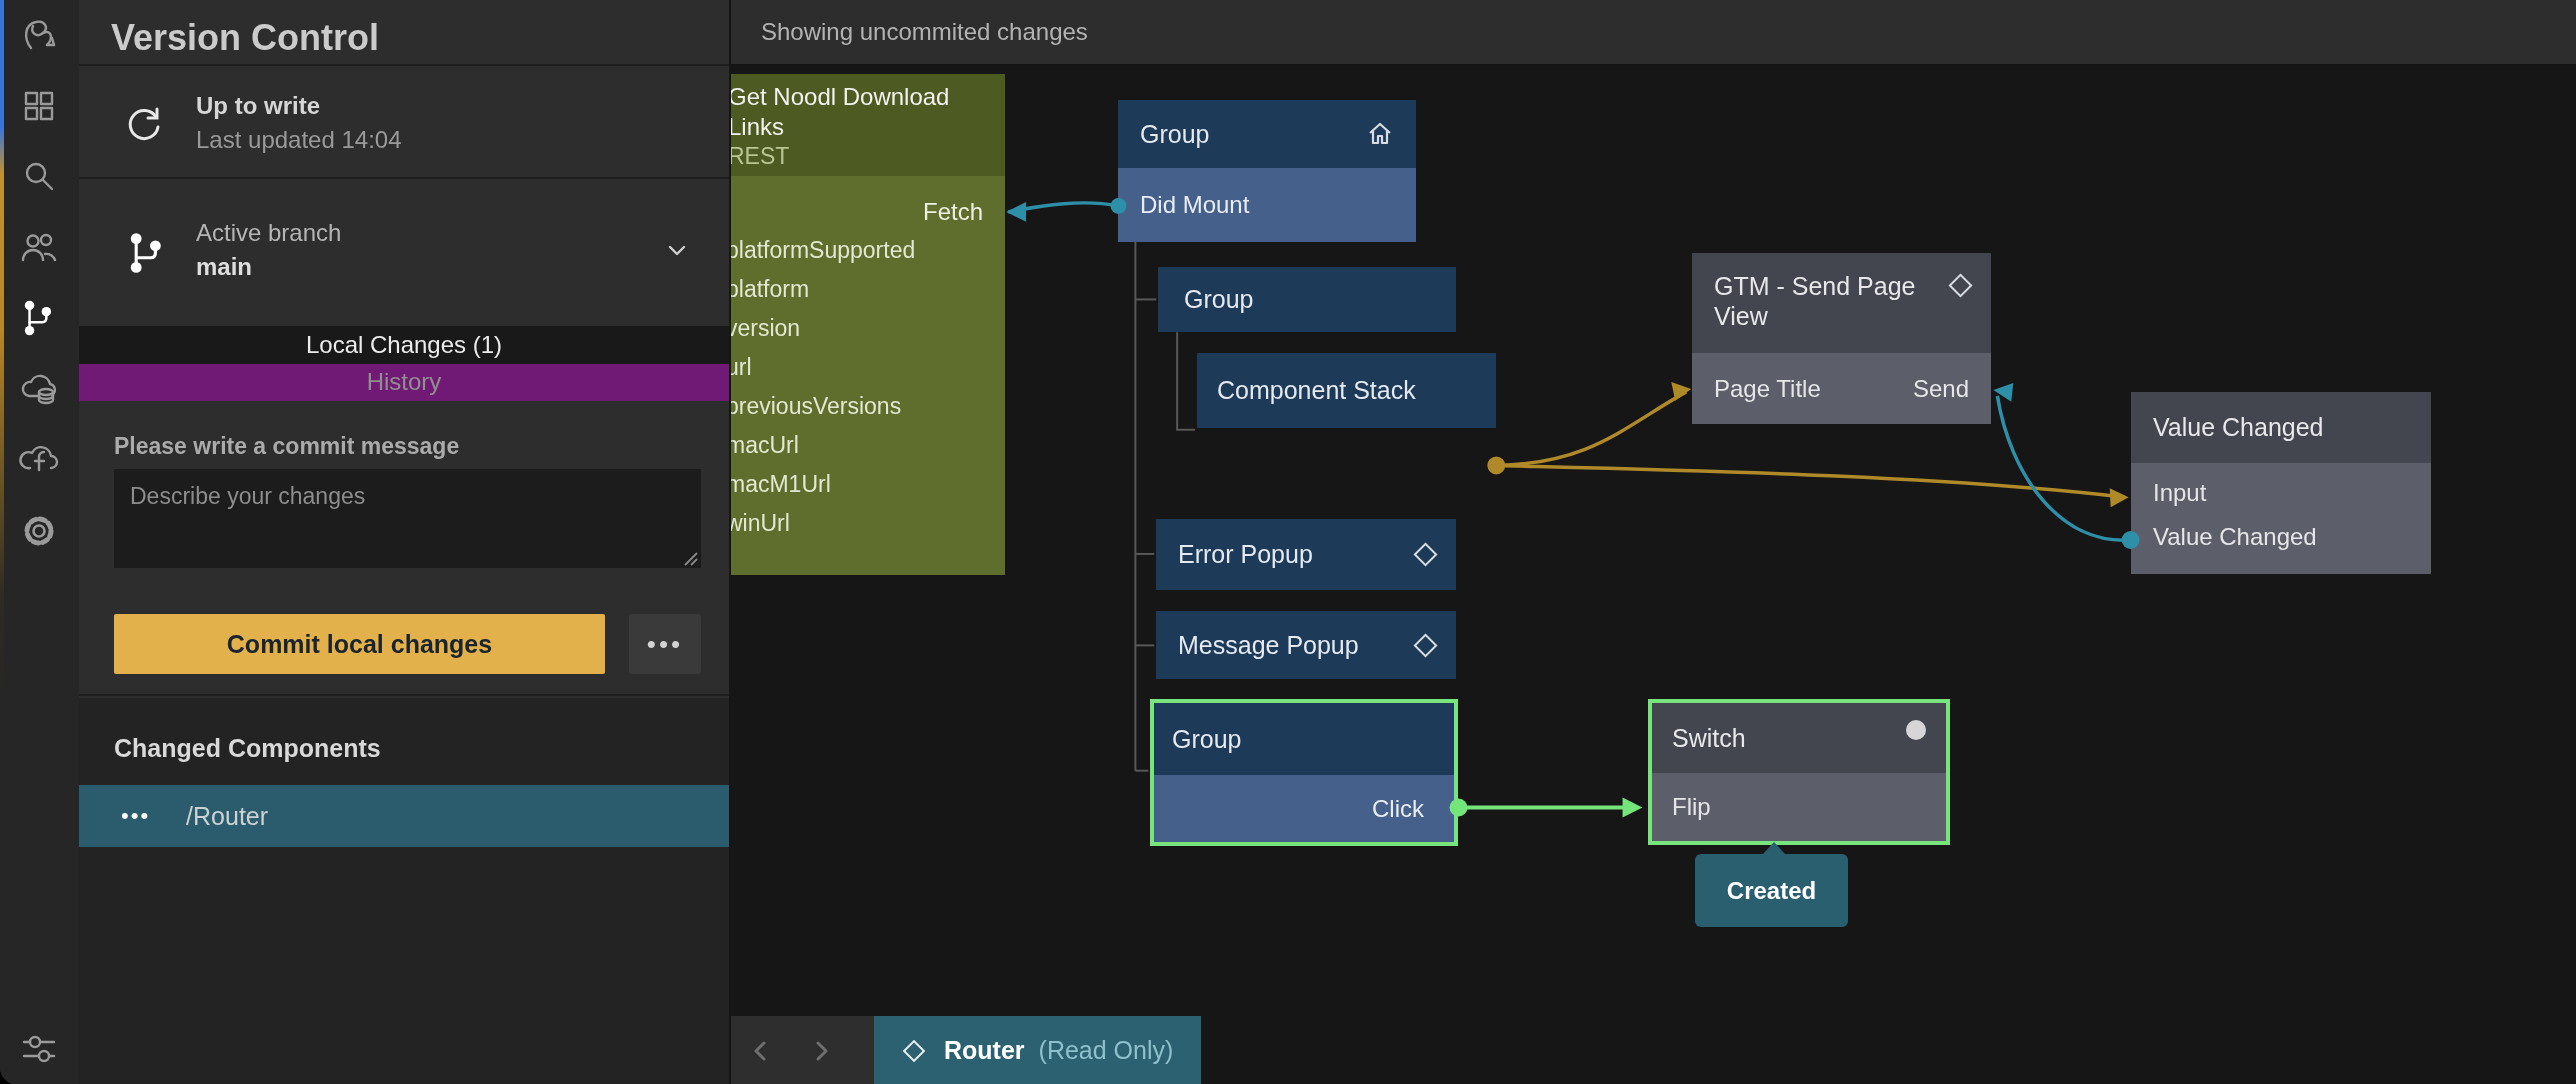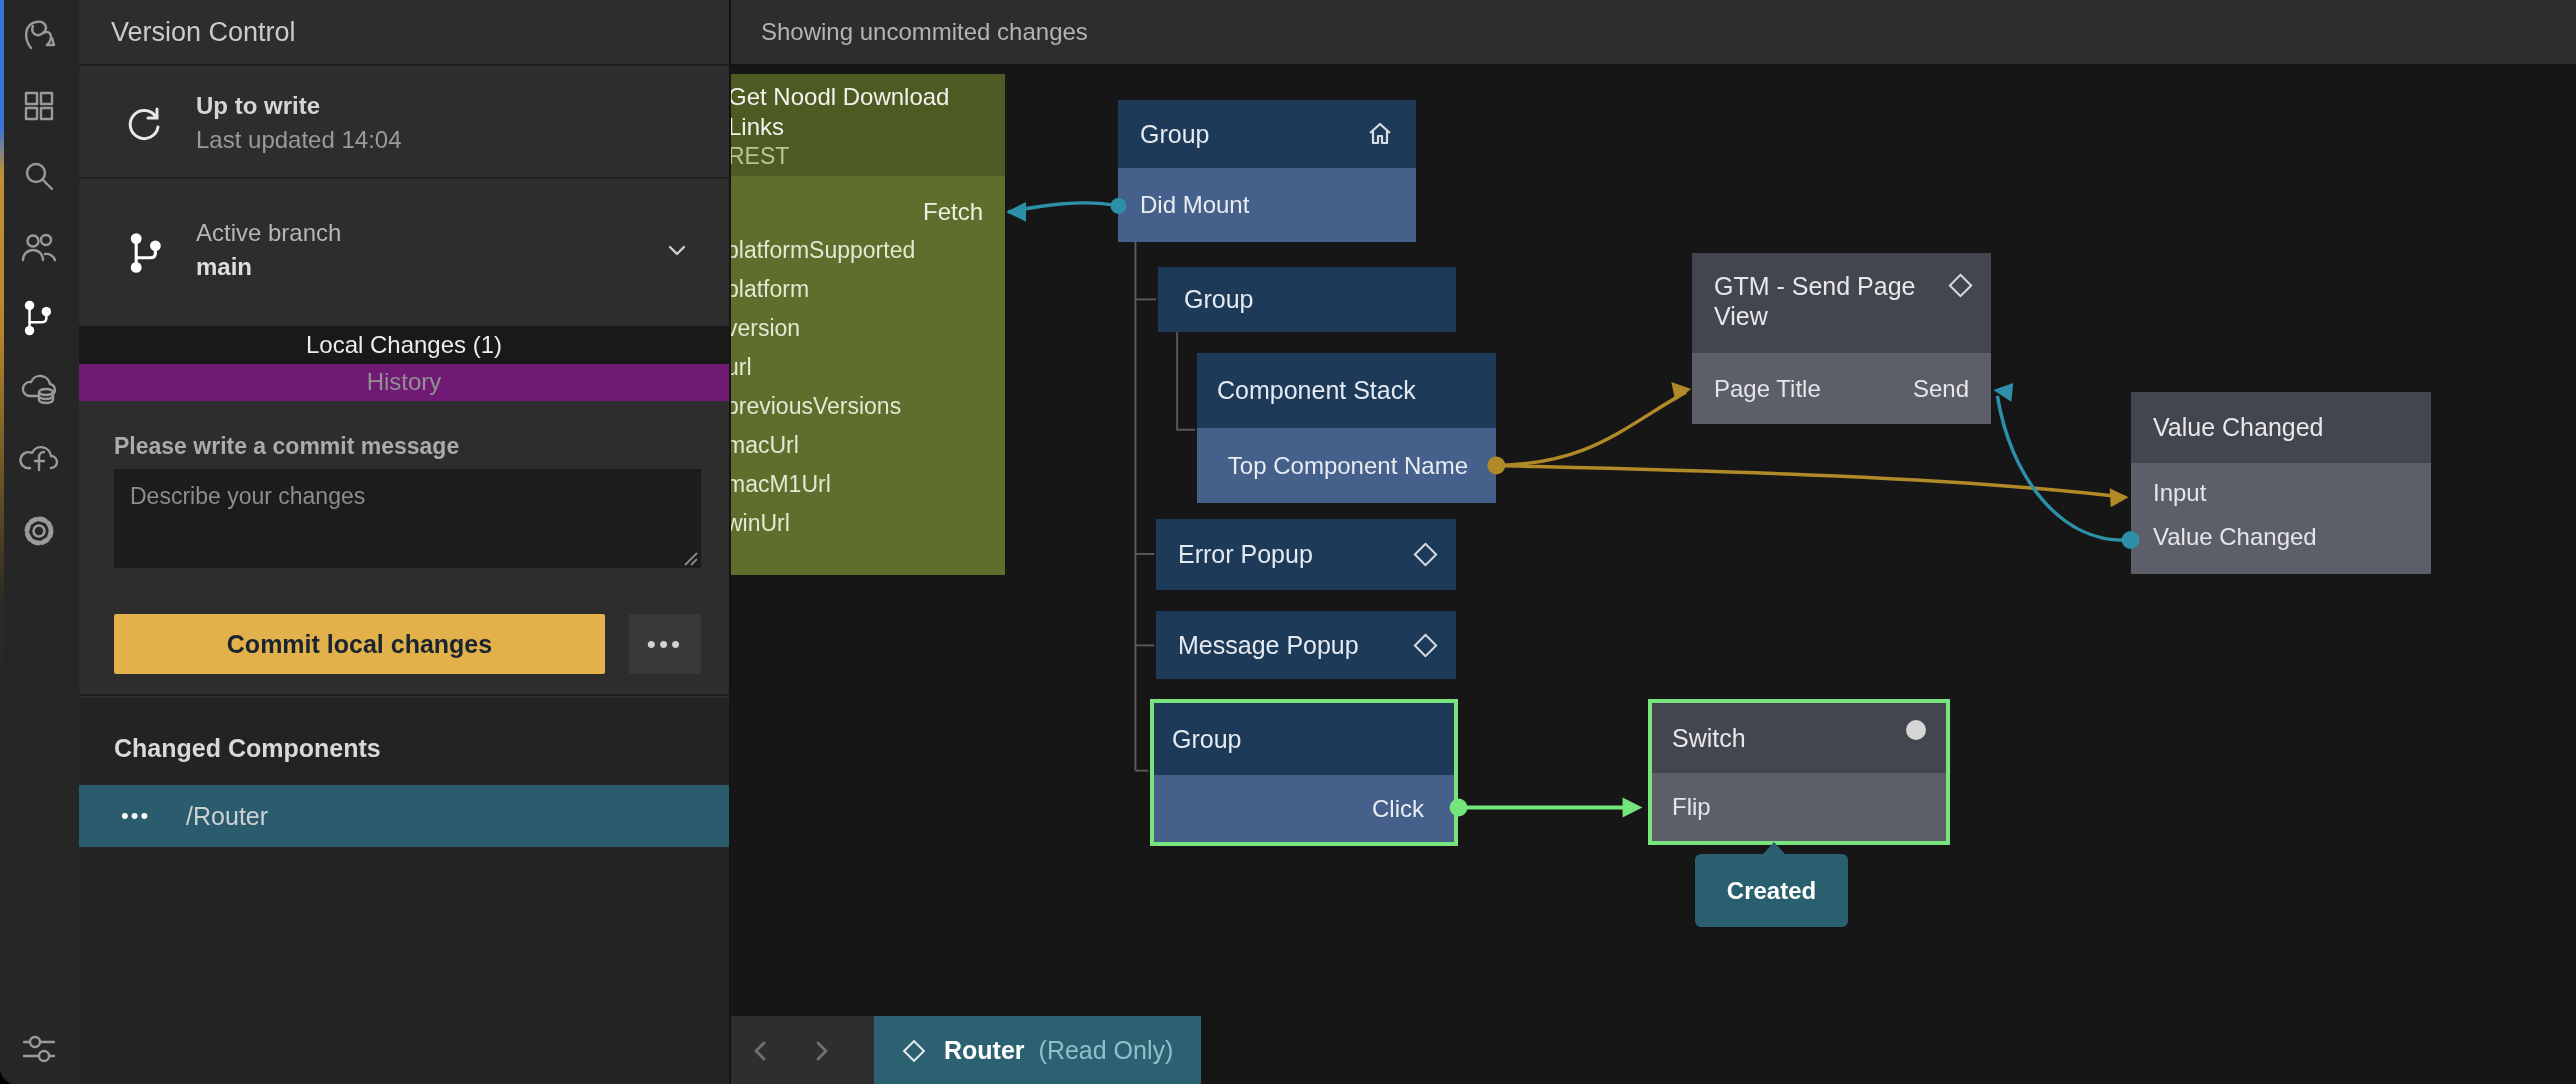--- a/index.html
+++ b/index.html
@@ -15,21 +15,21 @@
   .rail{position:absolute;left:0;top:0;width:79px;height:1085px;background:#262626;z-index:6;}
   .rail .ricon{position:absolute;left:17px;width:44px;height:44px;display:flex;align-items:center;justify-content:center;cursor:pointer;}
   .rail svg{stroke:#9a9a9a;fill:none;stroke-width:2.4;stroke-linecap:round;stroke-linejoin:round;}
   .rail .active svg{stroke:#ffffff;}
   .rail .active svg .dotfill{fill:#ffffff;}
   .rail svg .dotfill{fill:#9a9a9a;stroke:none;}
 
   
   .panel{position:absolute;left:79px;top:0;width:652px;height:1085px;background:#2d2d2d;z-index:5;border-right:2px solid #151515;}
   .p-header{position:absolute;left:0;top:0;width:100%;height:66px;border-bottom:2px solid #1f1f1f;}
-  .p-header .t{position:absolute;left:32px;top:17px;font-size:27px;font-weight:normal;color:#cbcbcb;}
+  .p-header .t{position:absolute;left:32px;top:17px;font-size:36px;font-weight:bold;color:#cbcbcb;}
   .p-sync{position:absolute;left:0;top:68px;width:100%;height:111px;border-bottom:2px solid #1f1f1f;}
   .p-sync .ic{position:absolute;left:44px;top:36px;}
   .p-sync .l1{position:absolute;left:117px;top:24px;font-size:24px;font-weight:bold;color:#d6d6d6;}
   .p-sync .l2{position:absolute;left:117px;top:58px;font-size:24px;color:#9a9a9a;}
   .p-branch{position:absolute;left:0;top:181px;width:100%;height:145px;cursor:pointer;}
   .p-branch .ic{position:absolute;left:46px;top:48px;}
   .p-branch .l1{position:absolute;left:117px;top:38px;font-size:24px;color:#b5b5b5;}
   .p-branch .l2{position:absolute;left:117px;top:72px;font-size:24px;font-weight:bold;color:#dedede;}
   .p-branch .chev{position:absolute;right:42px;top:60px;width:20px;height:20px;}
   .p-tabs{position:absolute;left:0;top:326px;width:100%;height:75px;display:flex;flex-direction:column;}
@@ -130,23 +130,20 @@
   <div class="node blue" style="left:1158px;top:267px;width:298px;">
     <div class="nh" style="height:65px;padding:0 26px;">
       <span>Group</span>
     </div>
   </div>
 
   <div class="node blue" style="left:1197px;top:353px;width:299px;">
     <div class="nh" style="height:75px;padding:0 20px;">
       <span>Component Stack</span>
     </div>
-    <div class="nr" style="height:75px;justify-content:flex-end;padding-right:28px;">
-      <span>Top Component Name</span>
-    </div>
   </div>
 
   <div class="node gray" style="left:1692px;top:253px;width:299px;">
     <div class="nh" style="height:100px;padding:0 22px;align-items:flex-start;gap:19px;">
       <span style="line-height:30px;margin-top:18px;width:219px;">GTM - Send Page View</span>
       <span class="diamond" style="margin-top:24px;margin-left:8px;"></span>
     </div>
     <div class="nr" style="height:71px;justify-content:space-between;padding:0 22px;">
       <span>Page Title</span>
       <span>Send</span>

